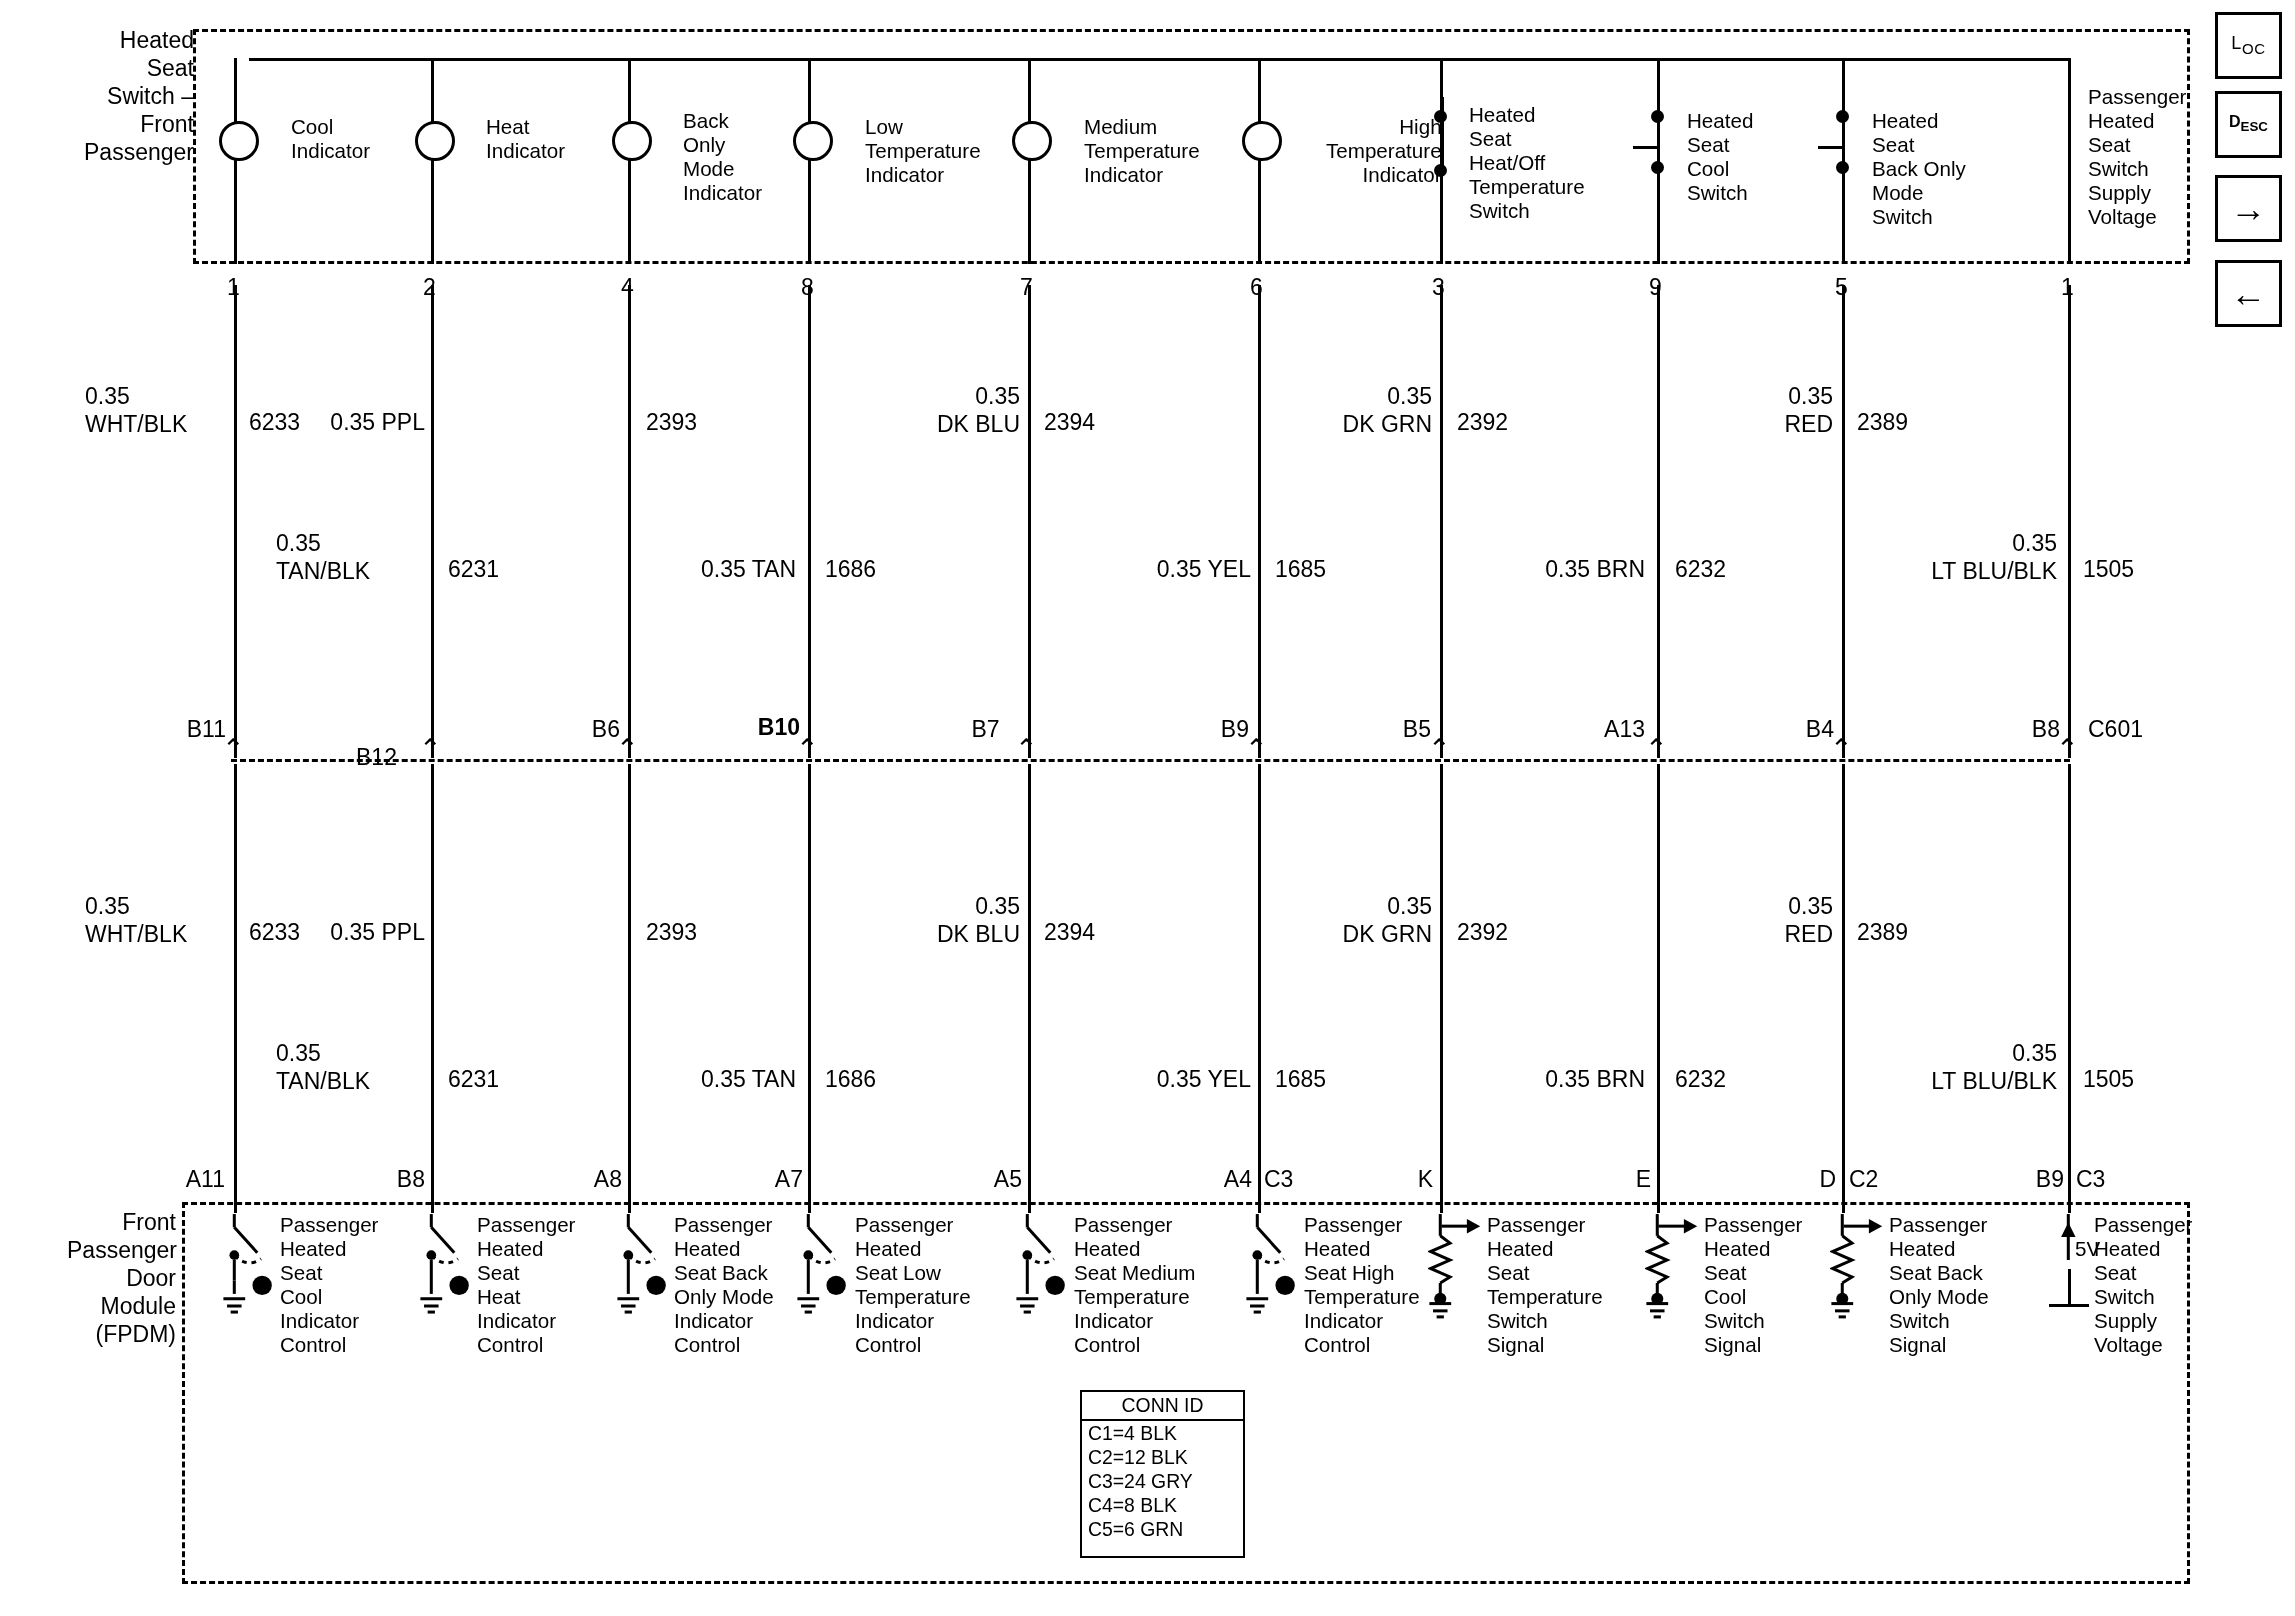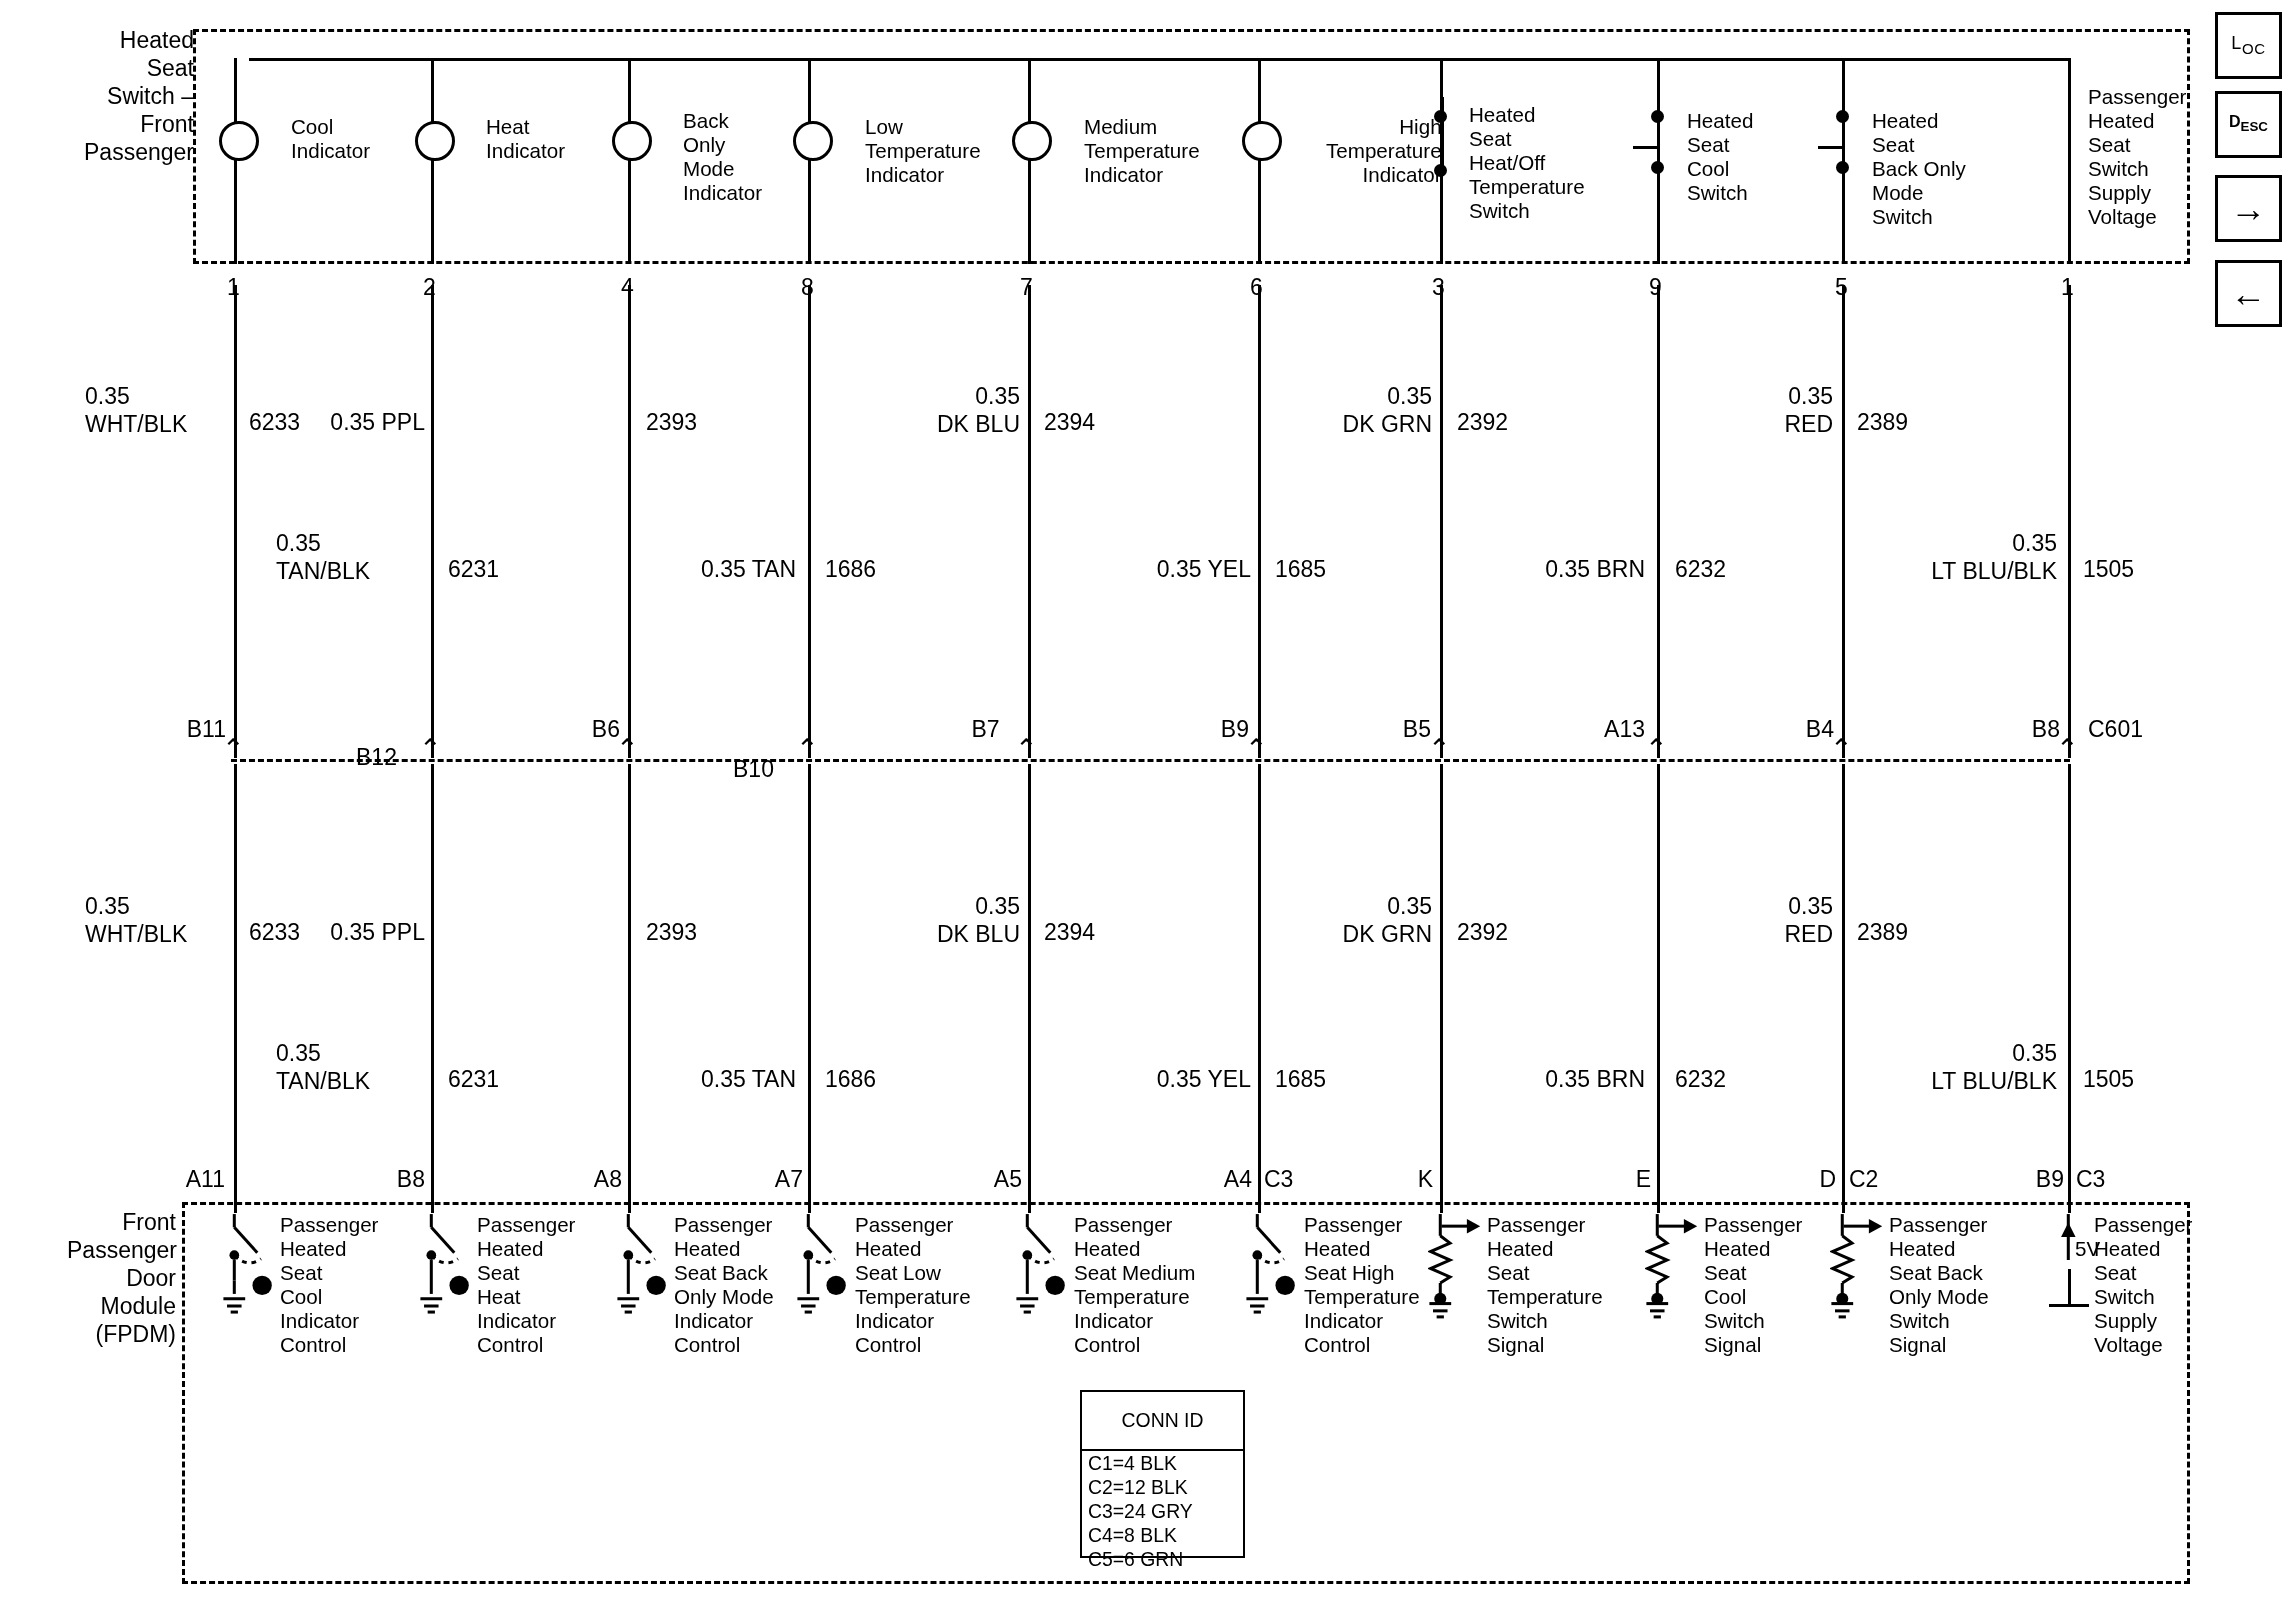--- a/index.html
+++ b/index.html
@@ -18,21 +18,21 @@
   .dashbox{position:absolute;border:3.6px dashed #000;}
 
   
   .tbbtn{position:absolute;border:3px solid #000;background:#fff;
          display:flex;align-items:center;justify-content:center;}
 
   .arrowglyph{font-size:36px;line-height:36px;font-weight:bold;}
 
   
   .connbox{position:absolute;border:2.4px solid #000;background:#fff;}
-  .connbox .hdr{text-align:center;font-size:19.4px;padding:17px 0;border-bottom:2.4px solid #000;}
+  .connbox .hdr{text-align:center;font-size:19.4px;padding:2px 0;border-bottom:2.4px solid #000;}
   .connbox .row{font-size:19.4px;padding:0.6px 6px;}
 
   
   .lamp{position:absolute;width:34px;height:34px;border:3px solid #000;border-radius:50%;background:#fff;}
 
   
   .dot{position:absolute;border-radius:50%;background:#000;}
 </style>
 </head>
 <body>
@@ -190,21 +190,21 @@
 
   <div class="abs txt-lg" style="left:1857px;top:529px;width:200px;text-align:right;">0.35
 LT BLU/BLK</div>
   <div class="abs txt-lg" style="left:2083px;top:555px;">1505</div>
 
   <div class="abs" style="left:231px;top:759px;width:1839px;border-top:3px dashed #000;"></div>
 
   <div class="abs txt-lg" style="left:159px;top:715px;width:67px;text-align:right;">B11</div>
   <div class="abs txt-lg" style="left:356px;top:743px;width:67px;text-align:left;">B12</div>
   <div class="abs txt-lg" style="left:553px;top:715px;width:67px;text-align:right;">B6</div>
-  <div class="abs txt-lg" style="left:733px;top:755px;width:67px;">B10</div>
+  <div class="abs txt-lg" style="left:733px;top:713px;width:67px;text-align:right;font-weight:bold;">B10</div>
   <div class="abs txt-lg" style="left:952px;top:715px;width:67px;text-align:center;">B7</div>
   <div class="abs txt-lg" style="left:1182px;top:715px;width:67px;text-align:right;">B9</div>
   <div class="abs txt-lg" style="left:1364px;top:715px;width:67px;text-align:right;">B5</div>
   <div class="abs txt-lg" style="left:1578px;top:715px;width:67px;text-align:right;">A13</div>
   <div class="abs txt-lg" style="left:1767px;top:715px;width:67px;text-align:right;">B4</div>
   <div class="abs txt-lg" style="left:1993px;top:715px;width:67px;text-align:right;">B8</div>
   <div class="abs txt-lg" style="left:2088px;top:715px;">C601</div>
 
   <div class="abs" style="left:222px;top:736px;font-size:27px;line-height:27px;">⌃</div>
   <div class="abs" style="left:419px;top:736px;font-size:27px;line-height:27px;">⌃</div>

